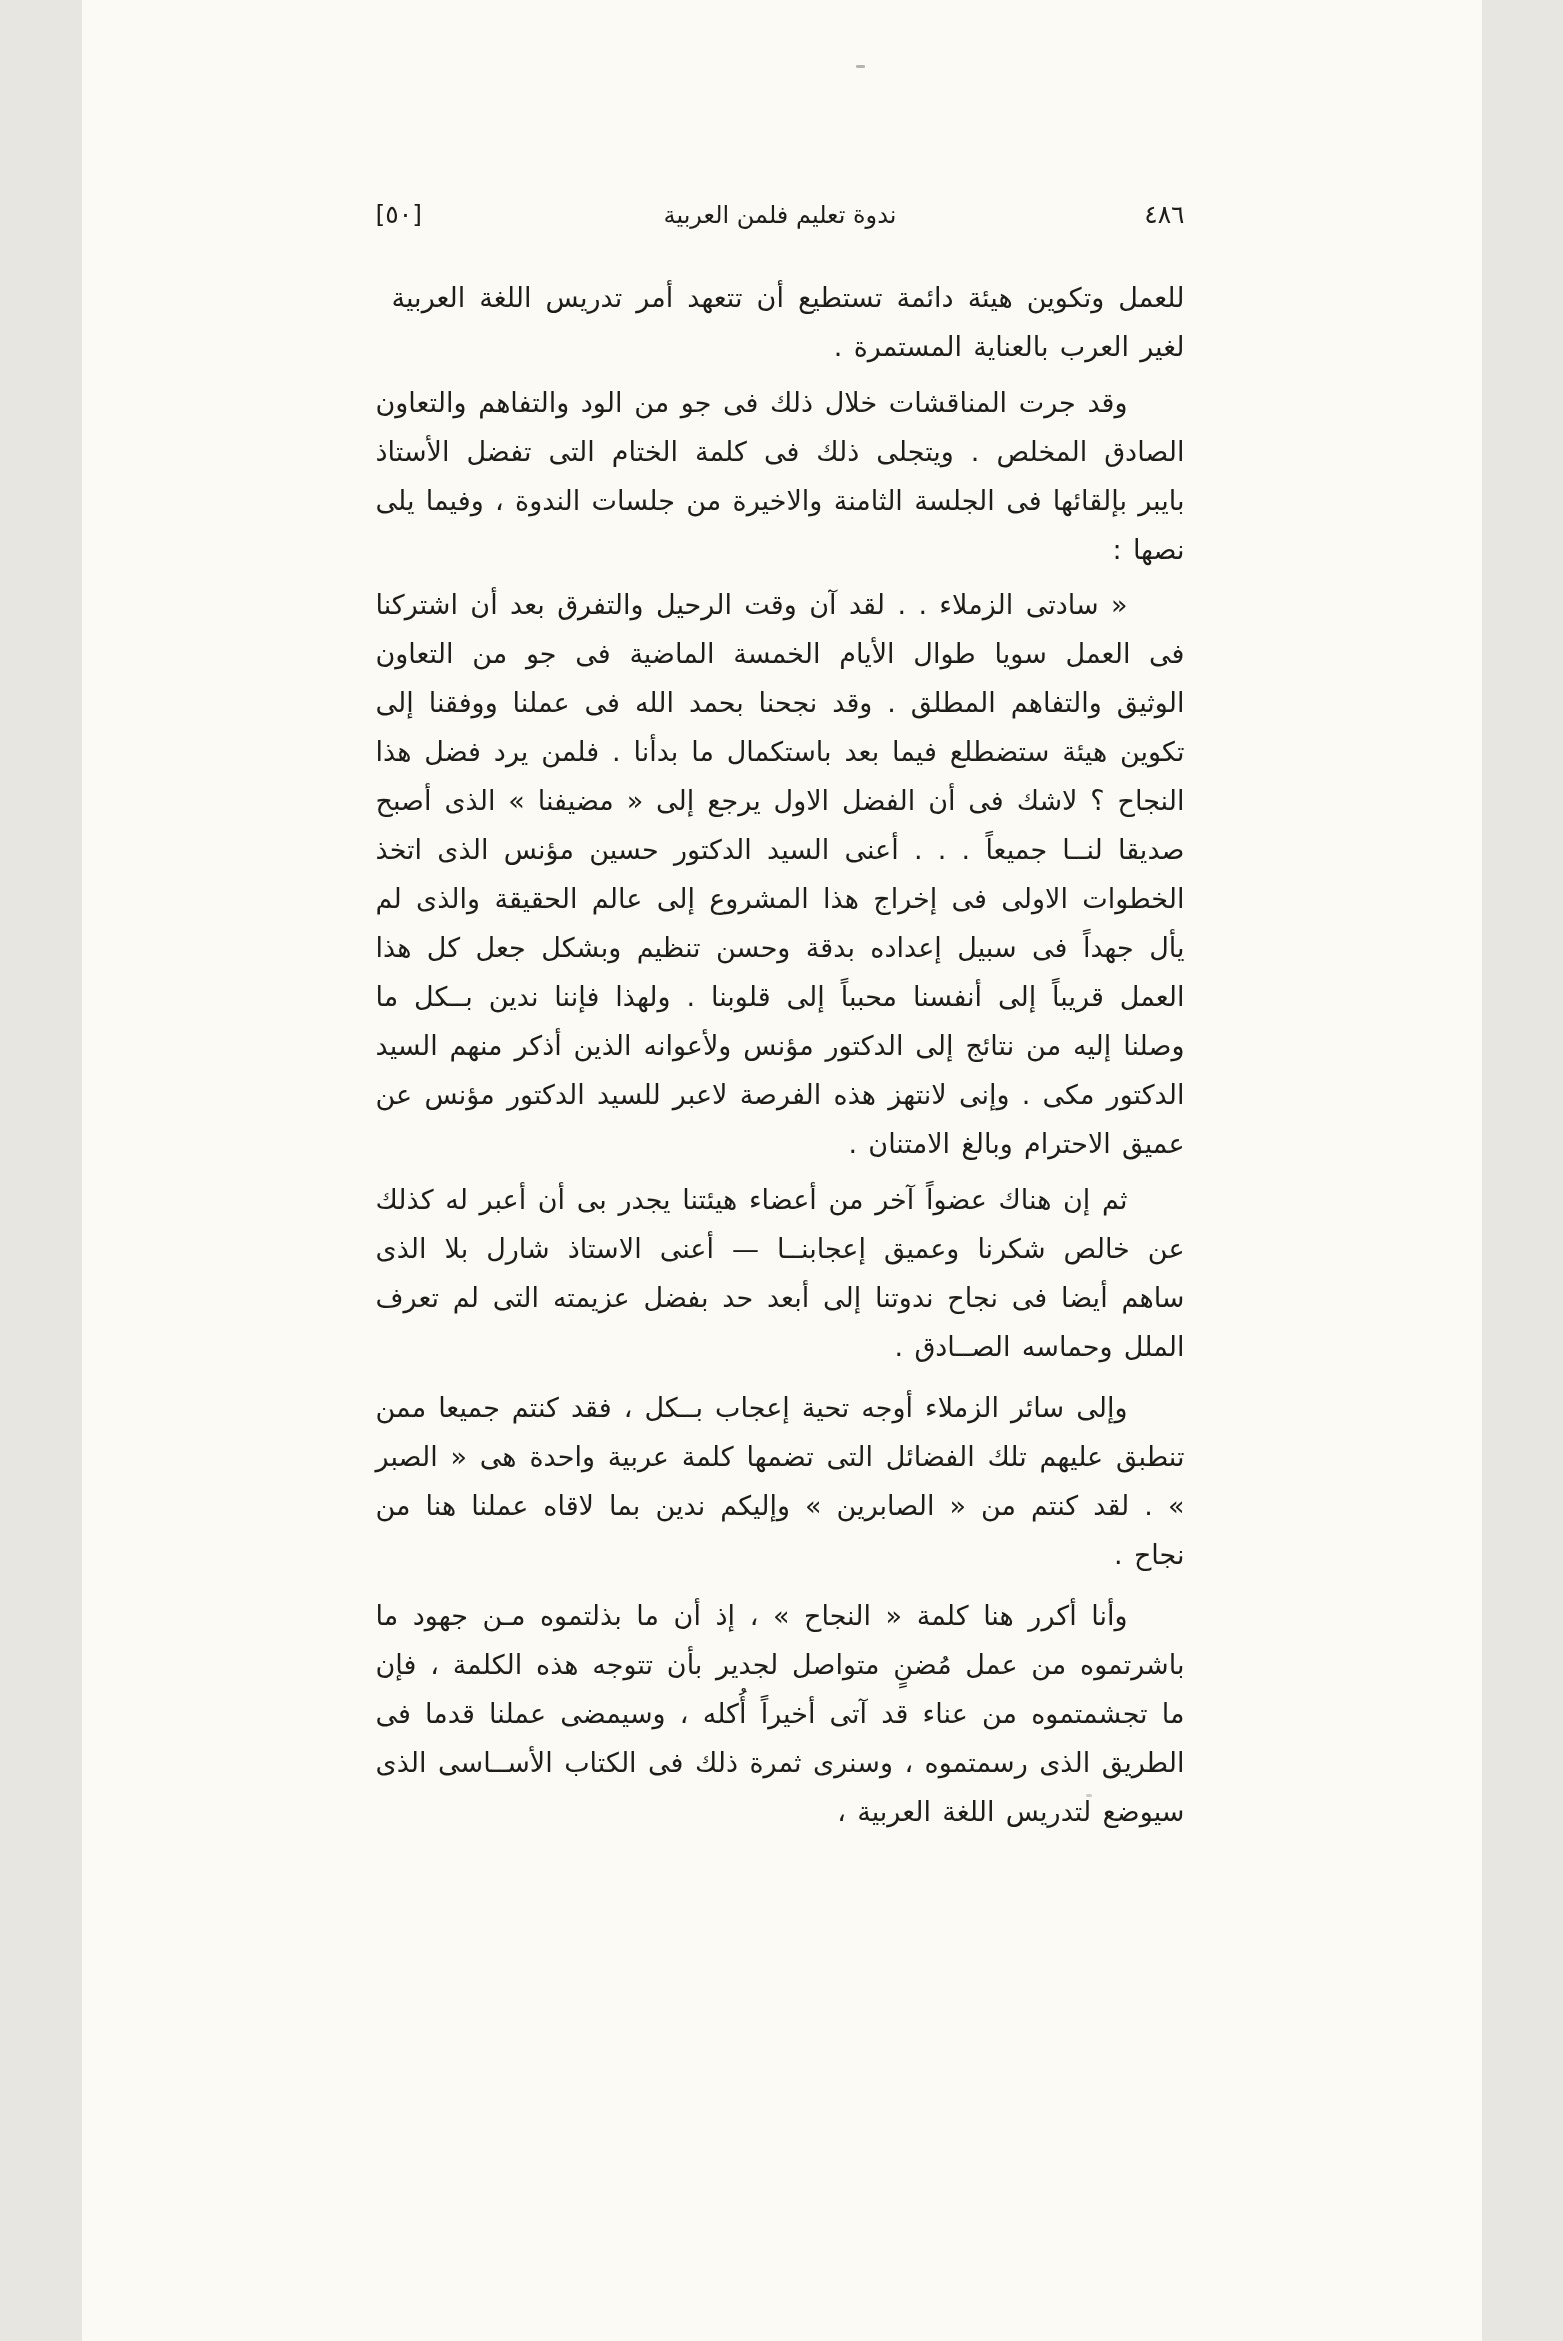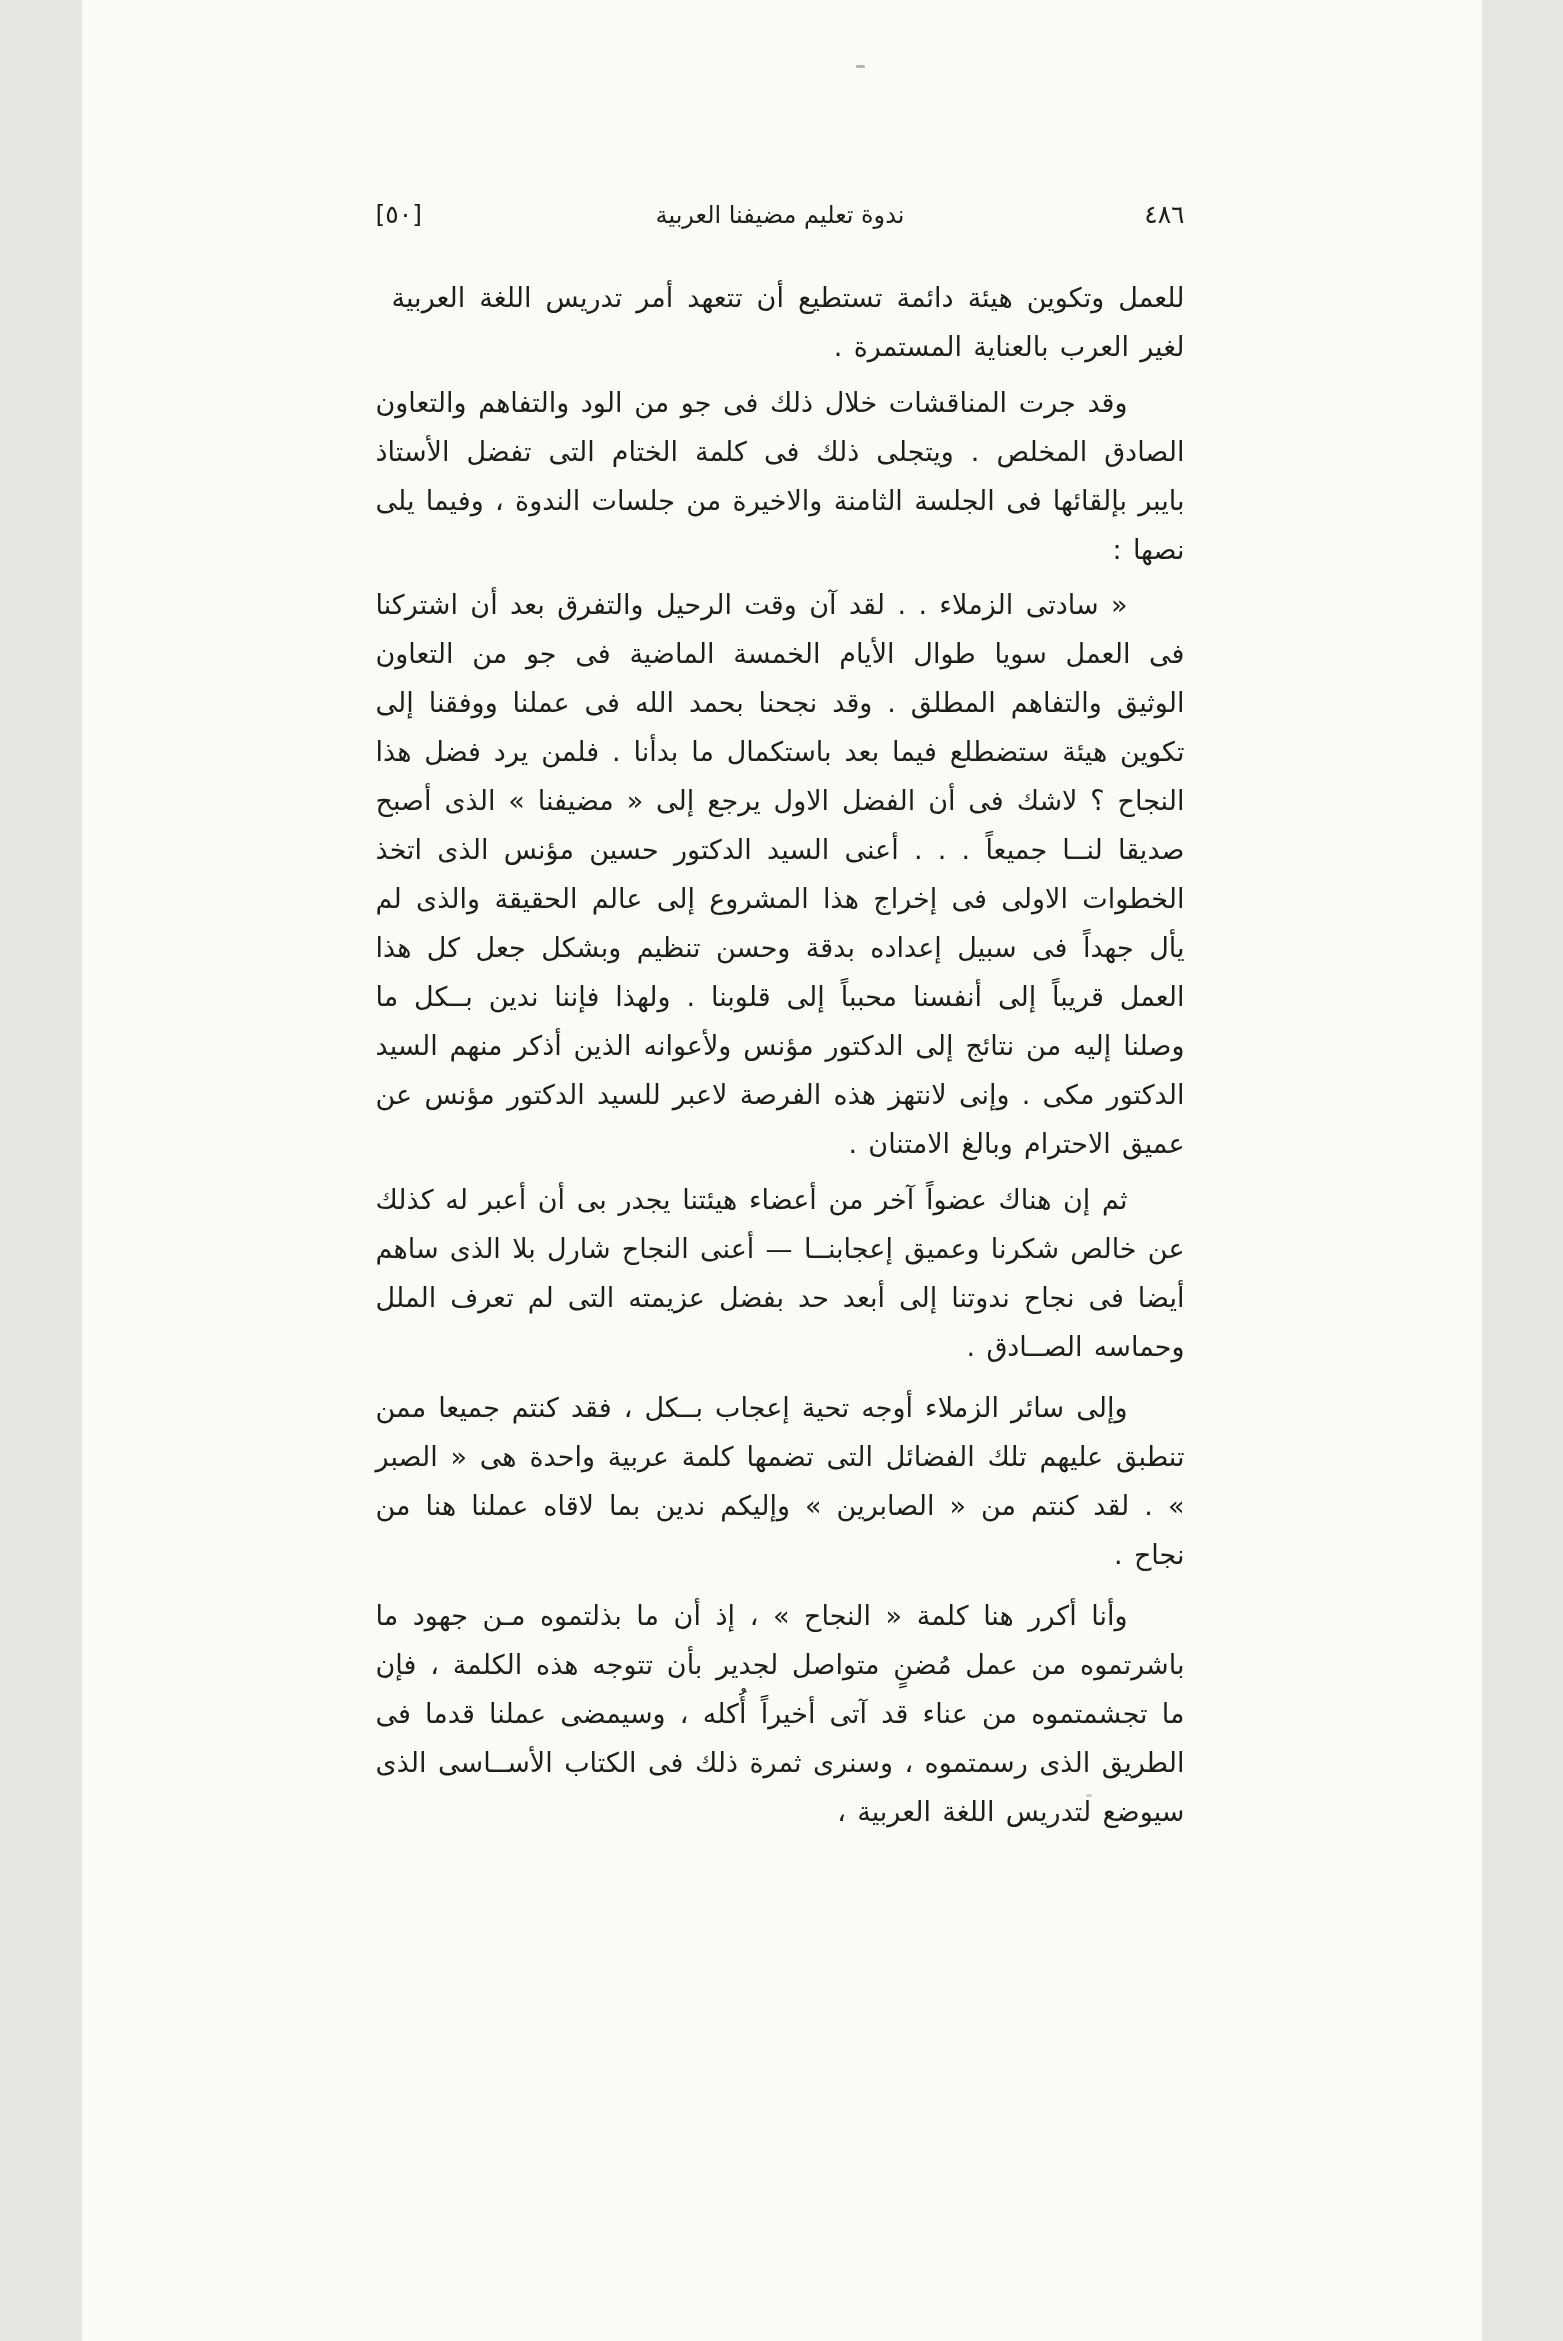--- a/index.html
+++ b/index.html
@@ -84,27 +84,27 @@
 </head>
 <body>
 
 <div class="page">
 
   <div class="scan-speck-top"></div>
   <div class="scan-speck-bottom"></div>
 
   <div class="page-header">
     <span class="folio-left">[٥٠]</span>
-    <span class="running-title">ندوة تعليم مضيفنا العربية</span>
+    <span class="running-title">ندوة تعليم فلمن العربية</span>
     <span class="page-number">٤٨٦</span>
   </div>
 
   <div class="body-text">
     <p class="no-indent">للعمل وتكوين هيئة دائمة تستطيع أن تتعهد أمر تدريس اللغة العربية لغير العرب بالعناية المستمرة .</p>
     <p>وقد جرت المناقشات خلال ذلك فى جو من الود والتفاهم والتعاون الصادق المخلص . ويتجلى ذلك فى كلمة الختام التى تفضل الأستاذ بايبر بإلقائها فى الجلسة الثامنة والاخيرة من جلسات الندوة ، وفيما يلى نصها :</p>
     <p>« سادتى الزملاء . .  لقد آن وقت الرحيل والتفرق بعد أن اشتركنا فى العمل سويا طوال الأيام الخمسة الماضية فى جو من التعاون الوثيق والتفاهم المطلق . وقد نجحنا بحمد الله فى عملنا ووفقنا إلى تكوين هيئة ستضطلع فيما بعد باستكمال ما بدأنا . فلمن يرد فضل هذا النجاح ؟ لاشك فى أن الفضل الاول يرجع إلى « مضيفنا » الذى أصبح صديقا لنــا جميعاً . . .  أعنى السيد الدكتور حسين مؤنس الذى اتخذ الخطوات الاولى فى إخراج هذا المشروع إلى عالم الحقيقة والذى لم يأل جهداً فى سبيل إعداده بدقة وحسن تنظيم وبشكل جعل كل هذا العمل قريباً إلى أنفسنا محبباً إلى قلوبنا . ولهذا فإننا ندين بــكل ما وصلنا إليه من نتائج إلى الدكتور مؤنس ولأعوانه الذين أذكر منهم السيد الدكتور مكى . وإنى لانتهز هذه الفرصة لاعبر للسيد الدكتور مؤنس عن عميق الاحترام وبالغ الامتنان .</p>
-    <p>ثم إن هناك عضواً آخر من أعضاء هيئتنا يجدر بى أن أعبر له كذلك عن خالص شكرنا وعميق إعجابنــا — أعنى النجاح شارل بلا الذى ساهم أيضا فى نجاح ندوتنا إلى أبعد حد بفضل عزيمته التى لم تعرف الملل وحماسه الصــادق .</p>
+    <p>ثم إن هناك عضواً آخر من أعضاء هيئتنا يجدر بى أن أعبر له كذلك عن خالص شكرنا وعميق إعجابنــا — أعنى الاستاذ شارل بلا الذى ساهم أيضا فى نجاح ندوتنا إلى أبعد حد بفضل عزيمته التى لم تعرف الملل وحماسه الصــادق .</p>
     <p class="gap-before">وإلى سائر الزملاء أوجه تحية إعجاب بــكل ، فقد كنتم جميعا ممن تنطبق عليهم تلك الفضائل التى تضمها كلمة عربية واحدة هى « الصبر » . لقد كنتم من « الصابرين » وإليكم ندين بما لاقاه عملنا هنا من نجاح .</p>
     <p class="gap-before">وأنا أكرر هنا كلمة « النجاح » ، إذ أن ما بذلتموه مـن جهود ما باشرتموه من عمل مُضنٍ متواصل لجدير بأن تتوجه هذه الكلمة ، فإن ما تجشمتموه من عناء قد آتى أخيراً أُكله ، وسيمضى عملنا قدما فى الطريق الذى رسمتموه ، وسنرى ثمرة ذلك فى الكتاب الأســاسى الذى سيوضع لتدريس اللغة العربية ،</p>
   </div>
 
 </div>
 
 
 </body></html>

